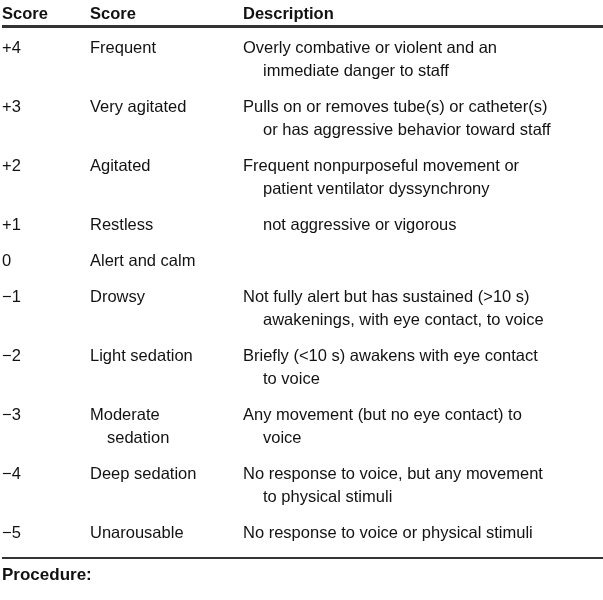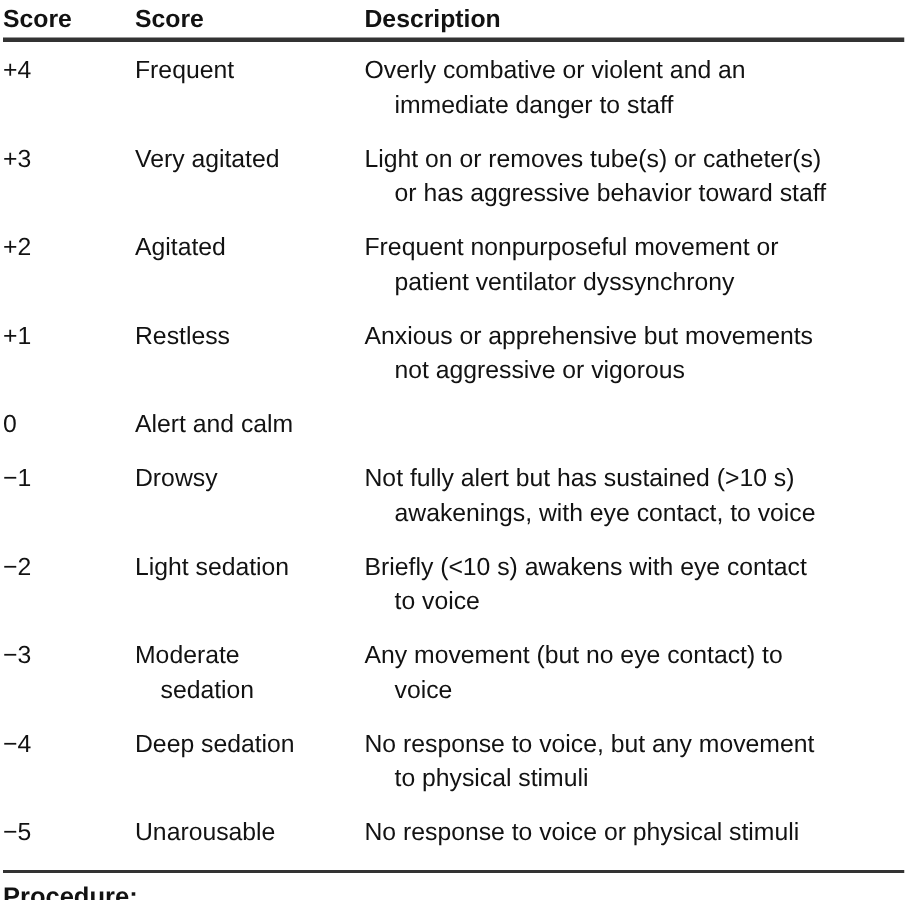--- a/index.html
+++ b/index.html
@@ -84,41 +84,40 @@
           <div>Overly combative or violent and an</div>
           <div class="desc-cont">immediate danger to staff</div>
         </div>
       </div>
       <div class="grid-row row">
         <div class="cell">+3</div>
         <div class="cell">
           <div>Very agitated</div>
         </div>
         <div class="cell">
-          <div>Light on or removes tube(s) or catheter(s)</div>
+          <div>Pulls on or removes tube(s) or catheter(s)</div>
           <div class="desc-cont">or has aggressive behavior toward staff</div>
         </div>
       </div>
       <div class="grid-row row">
         <div class="cell">+2</div>
         <div class="cell">
           <div>Agitated</div>
         </div>
         <div class="cell">
           <div>Frequent nonpurposeful movement or</div>
           <div class="desc-cont">patient ventilator dyssynchrony</div>
         </div>
       </div>
       <div class="grid-row row">
         <div class="cell">+1</div>
         <div class="cell">
           <div>Restless</div>
         </div>
         <div class="cell">
-          <div>Anxious or apprehensive but movements</div>
           <div class="desc-cont">not aggressive or vigorous</div>
         </div>
       </div>
       <div class="grid-row row">
         <div class="cell">0</div>
         <div class="cell">
           <div>Alert and calm</div>
         </div>
         <div class="cell"></div>
       </div>

